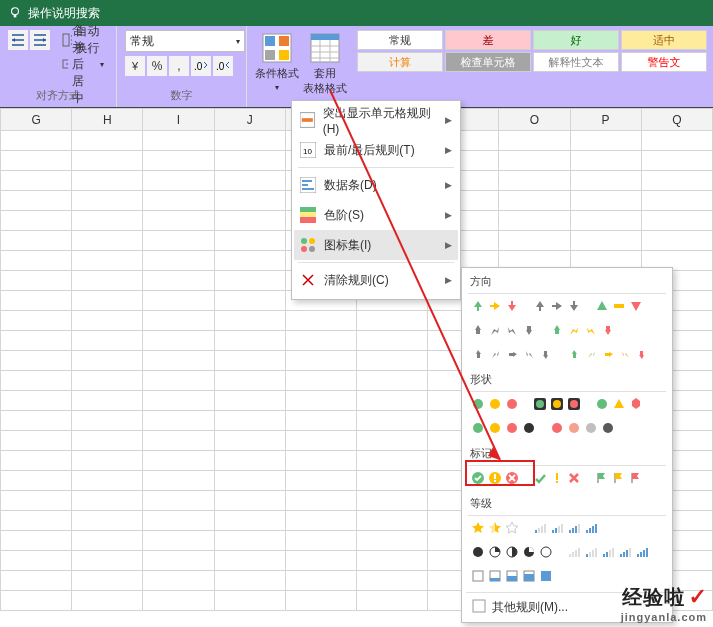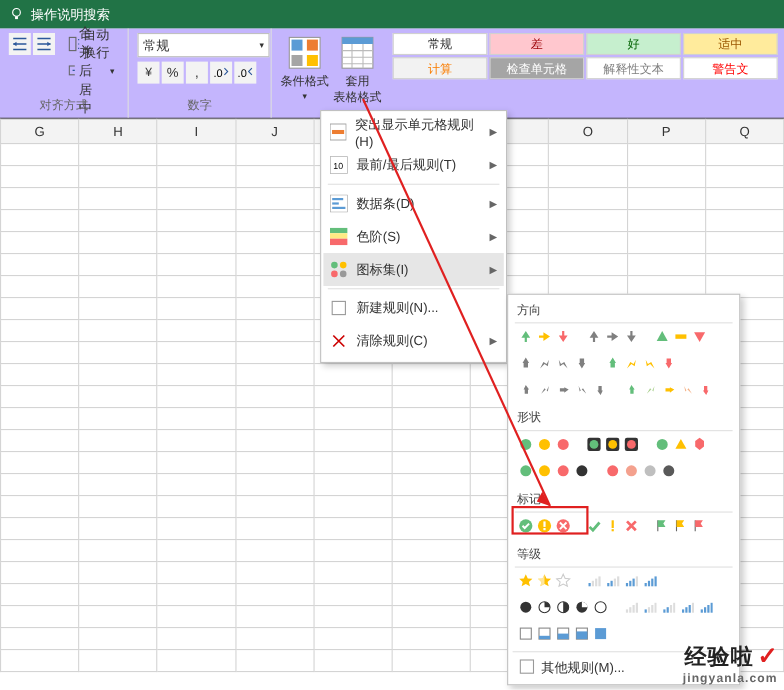--- a/index.html
+++ b/index.html
@@ -545,26 +545,20 @@
         <circle cx="12" cy="4" r="3" fill="#ffc000"></circle>
         <circle cx="4" cy="12" r="3" fill="#f8696b"></circle>
         <circle cx="12" cy="12" r="3" fill="#999"></circle>
       </svg>
     <span>图标集(I)</span>
     <span class="sub-arr">▶</span>
   </div>
   <div class="menu-sep"></div>
   <div class="menu-item">
     <svg class="m-ico" viewBox="0 0 16 16">
-        <rect x="2" y="2" width="12" height="12" fill="#fff" stroke="#999"></rect>
-      </svg>
-    <span>新建规则(N)...</span>
-  </div>
-  <div class="menu-item">
-    <svg class="m-ico" viewBox="0 0 16 16">
         <path d="M3 3l10 10M13 3L3 13" stroke="#c00" stroke-width="1.5"></path>
       </svg>
     <span>清除规则(C)</span>
     <span class="sub-arr">▶</span>
   </div>
 </div>
 
 <div class="flyout">
   <div class="fly-cat">方向</div>
   <div class="fly-sep"></div>

